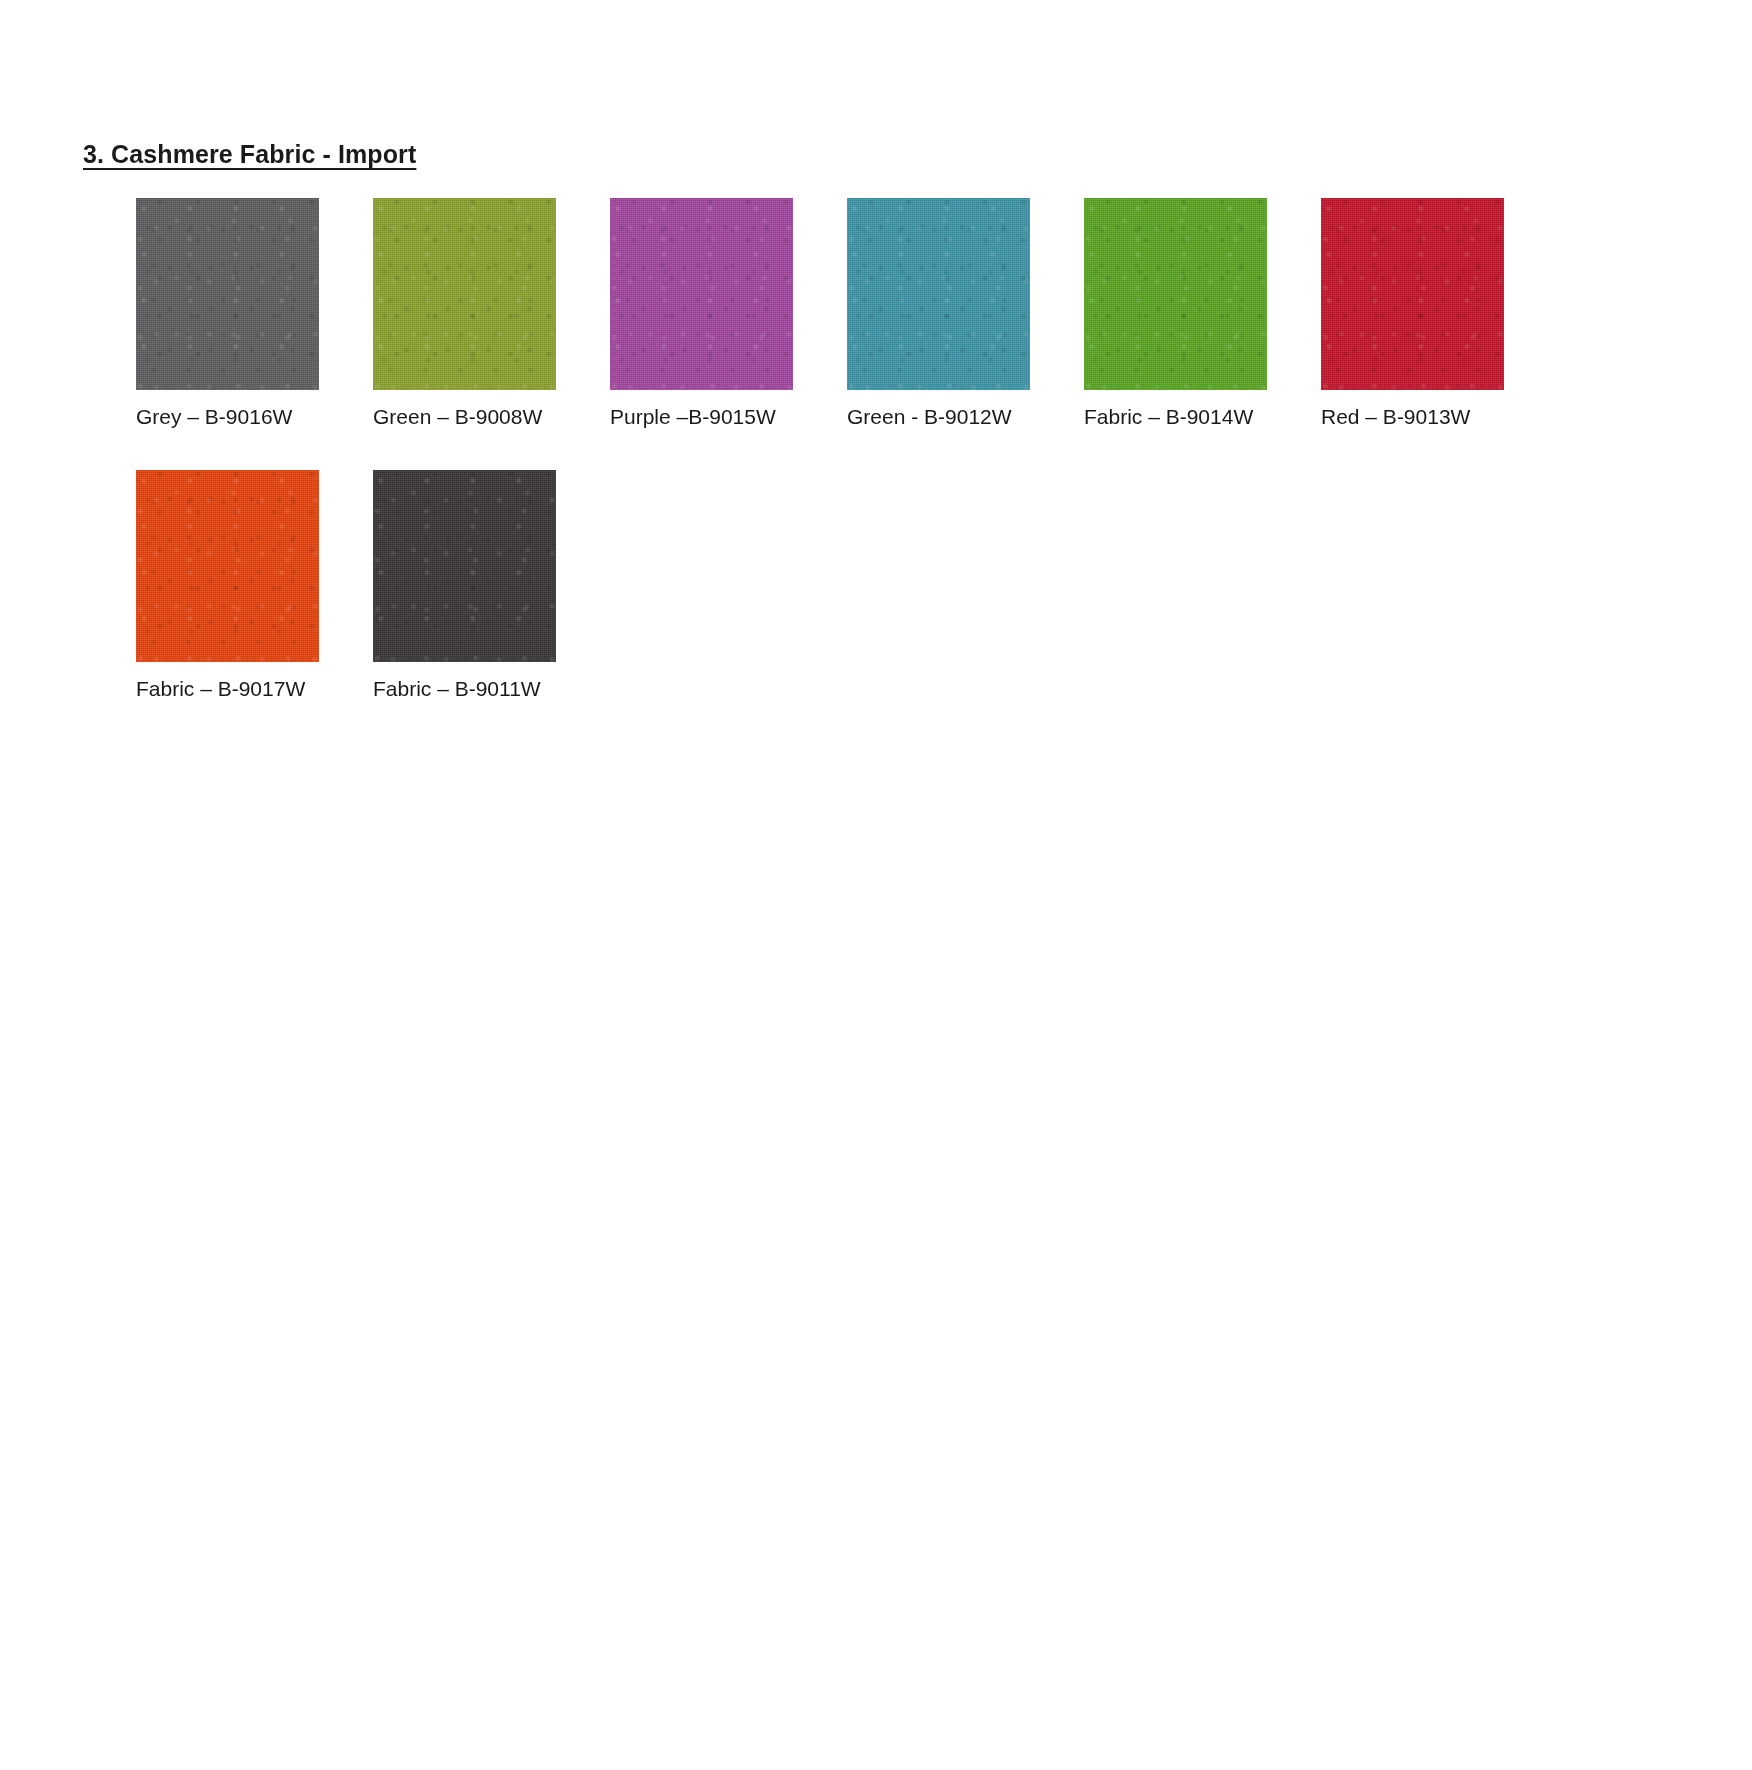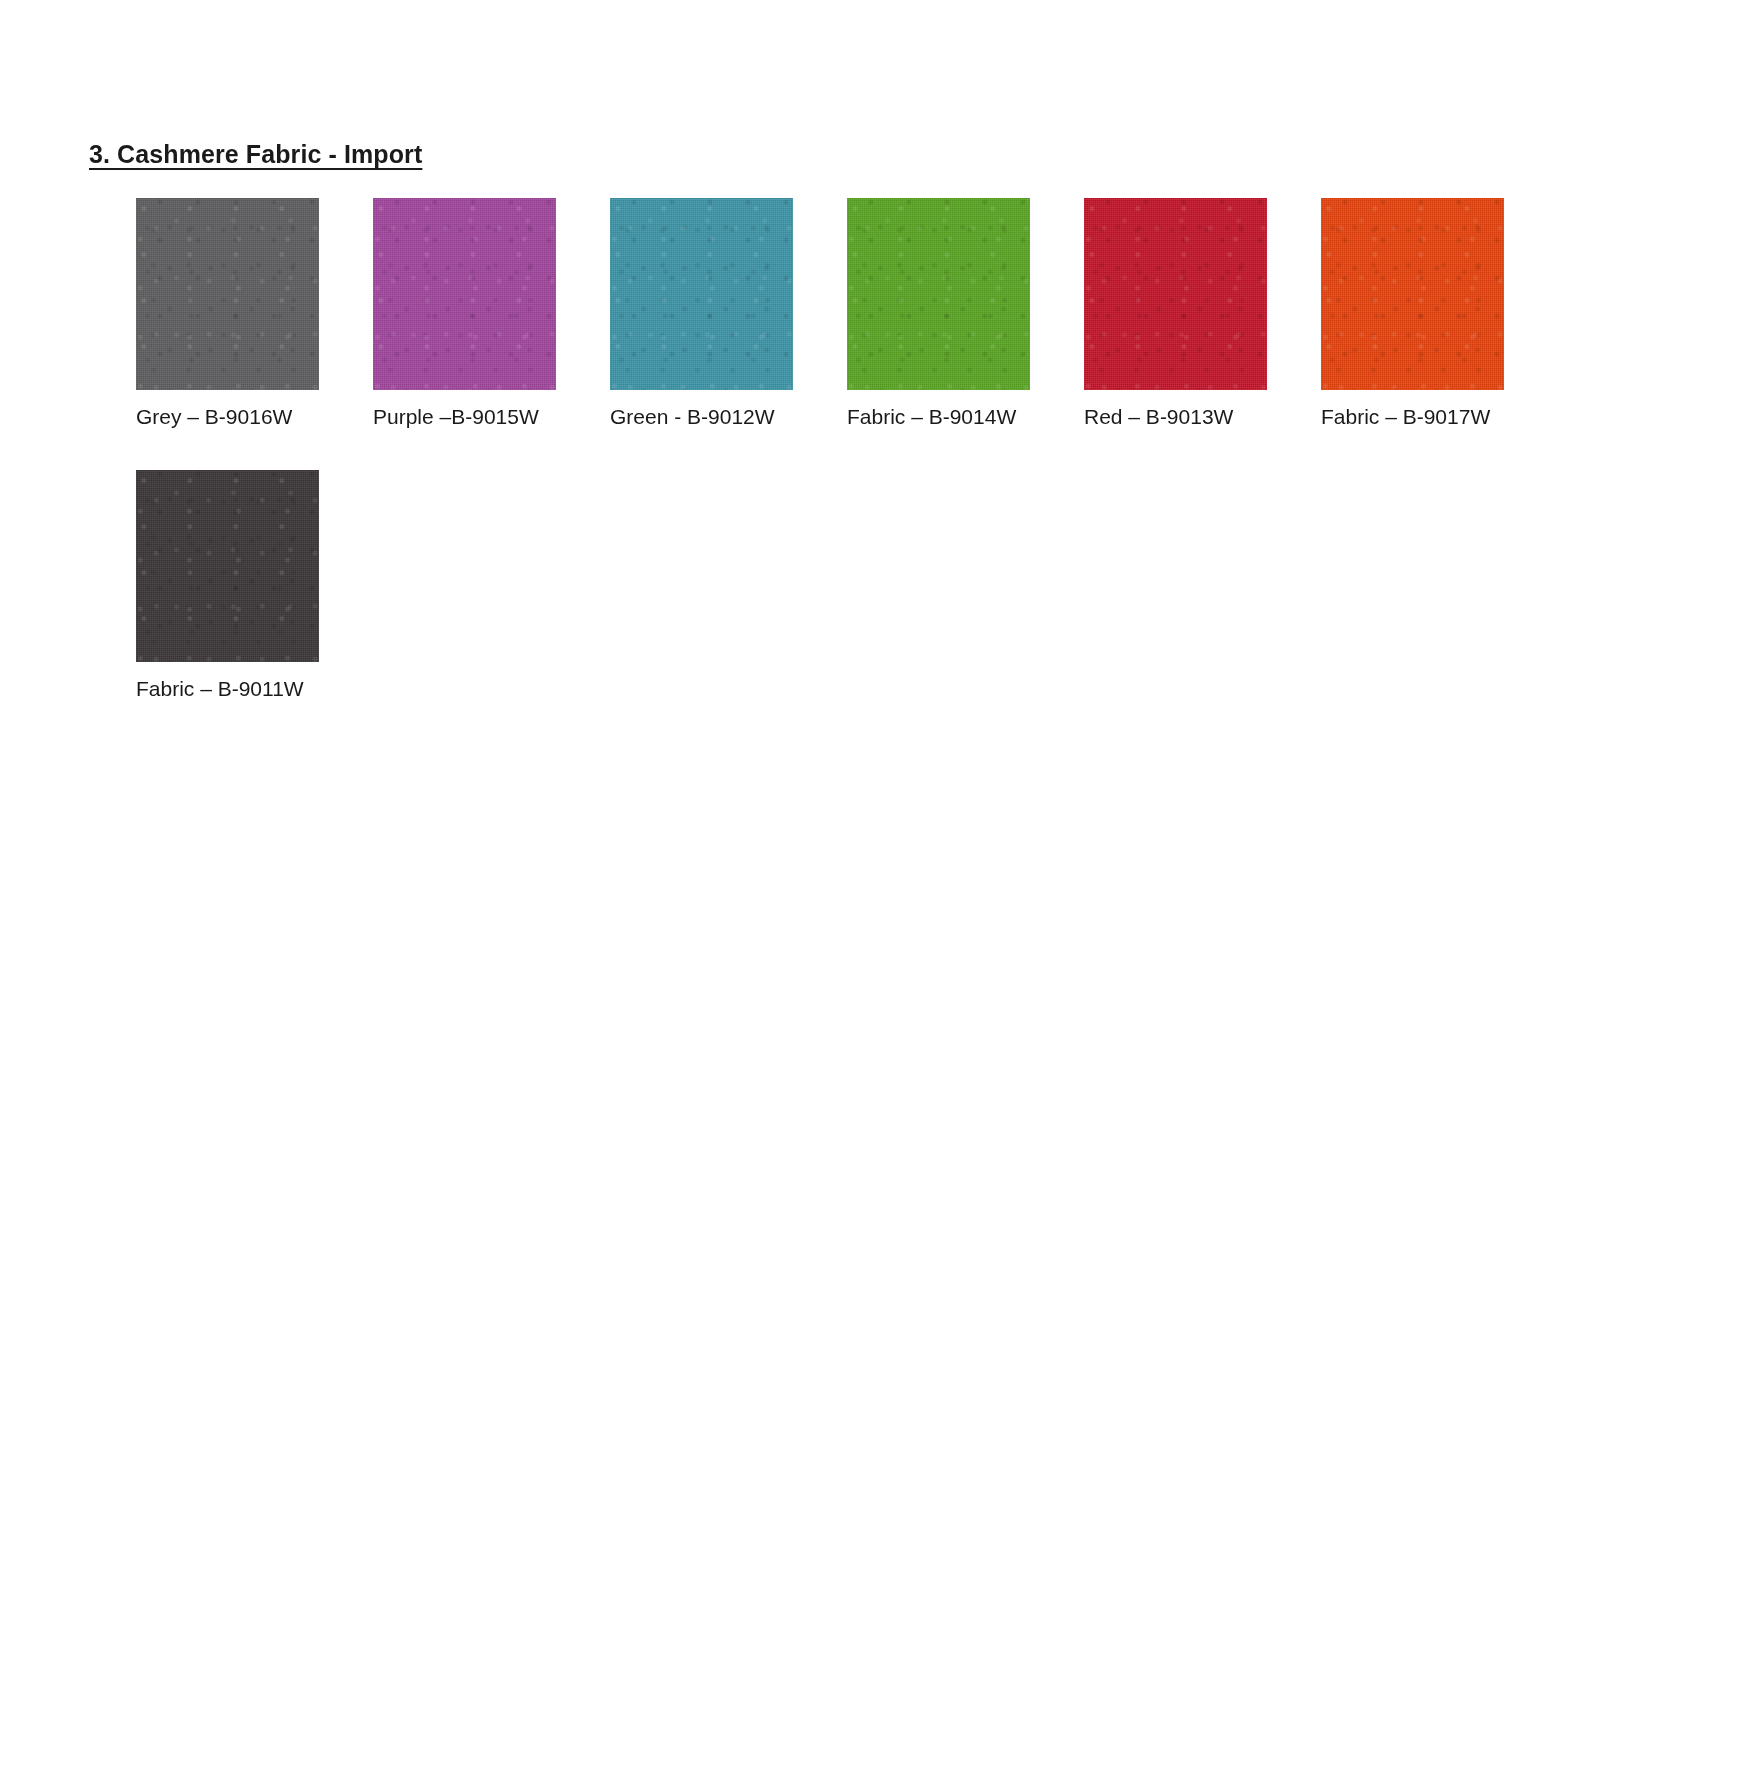--- a/index.html
+++ b/index.html
@@ -20,21 +20,21 @@
     position: relative;
     width: 1752px;
     height: 1770px;
     background: #ffffff;
     overflow: hidden;
   }
 
   
   .section-heading {
     position: absolute;
-    left: 89px;
+    left: 83px;
     top: 140px;
     font-size: 25px;
     font-weight: bold;
     letter-spacing: 0.1px;
     color: #1a1a1a;
     text-decoration: underline;
     text-underline-offset: 5px;
     text-decoration-thickness: 2px;
     white-space: nowrap;
   }
@@ -108,20 +108,24 @@
 <div class="page">
 
   <div class="section-heading">3. Cashmere Fabric - Import</div>
 
   <div class="swatch-grid">
       <div class="swatch-cell">
         <div class="swatch-chip" style="background-color: rgb(94, 94, 96);"></div>
         <div class="swatch-label">Grey – B-9016W</div>
       </div>
       <div class="swatch-cell">
+        <div class="swatch-chip" style="background-color: rgb(139, 162, 45);"></div>
+        <div class="swatch-label">Green – B-9008W</div>
+      </div>
+      <div class="swatch-cell">
         <div class="swatch-chip" style="background-color: rgb(162, 70, 159);"></div>
         <div class="swatch-label">Purple –B-9015W</div>
       </div>
       <div class="swatch-cell">
         <div class="swatch-chip" style="background-color: rgb(61, 149, 168);"></div>
         <div class="swatch-label">Green - B-9012W</div>
       </div>
       <div class="swatch-cell">
         <div class="swatch-chip" style="background-color: rgb(90, 166, 35);"></div>
         <div class="swatch-label">Fabric – B-9014W</div>

